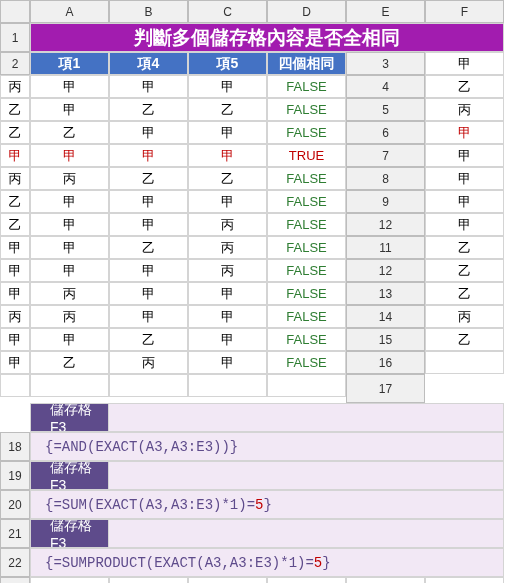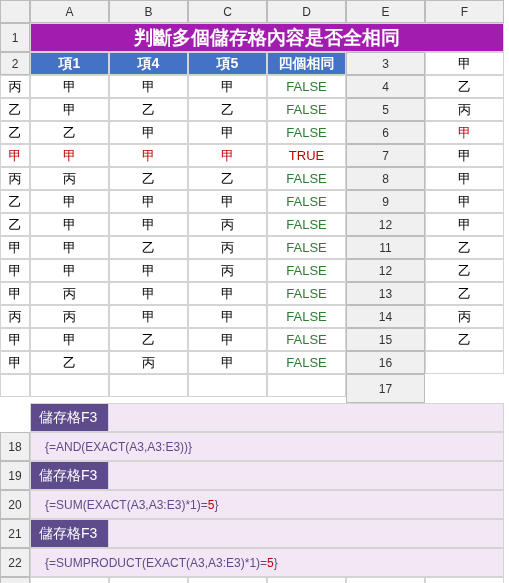--- a/index.html
+++ b/index.html
@@ -8,22 +8,22 @@
 .cell{border:1px solid #d4d4d4;height:23px;display:flex;align-items:center;justify-content:center;background:#fff;overflow:hidden}
 .colhdr{background:#f0f0f0;color:#333;font-size:12px;border:1px solid #bdbdbd}
 .rowhdr{background:#f0f0f0;color:#333;font-size:12px;border:1px solid #bdbdbd;justify-content:center}
 .corner{background:#f0f0f0;border:1px solid #bdbdbd}
 .title{background:#a21caf;color:#fff;font-weight:bold;font-size:19px}
 .hdr{background:#4472c4;color:#fff;font-weight:bold;font-size:14px}
 .d{color:#000}
 .red{color:#c00000}
 .tgrn{color:#2e7d32}
 .span6{grid-column:2/8}
-.purple{background:#5e4b8b;color:#fff;font-size:14px;justify-content:flex-start;padding-left:8px}
-.formula{background:#f2e8f5;color:#5e4b8b;font-size:12px;justify-content:flex-start;padding-left:14px;font-family:Liberation Sans, sans-serif}
+.purple{background:#5e4b8b;color:#fff;font-size:14px;justify-content:flex-start;padding-left:19px}
+.formula{background:#f2e8f5;color:#5e4b8b;font-size:14px;justify-content:flex-start;padding-left:14px;font-family:Liberation Mono, monospace}
 .formula .five{color:#c00000}
 .tall{height:29px}
 </style>
 </head>
 <body>
 
 <div class="sheet" id="sheet">
     <div class="cell corner"></div>
     <div class="cell colhdr">A</div>
     <div class="cell colhdr">B</div>

